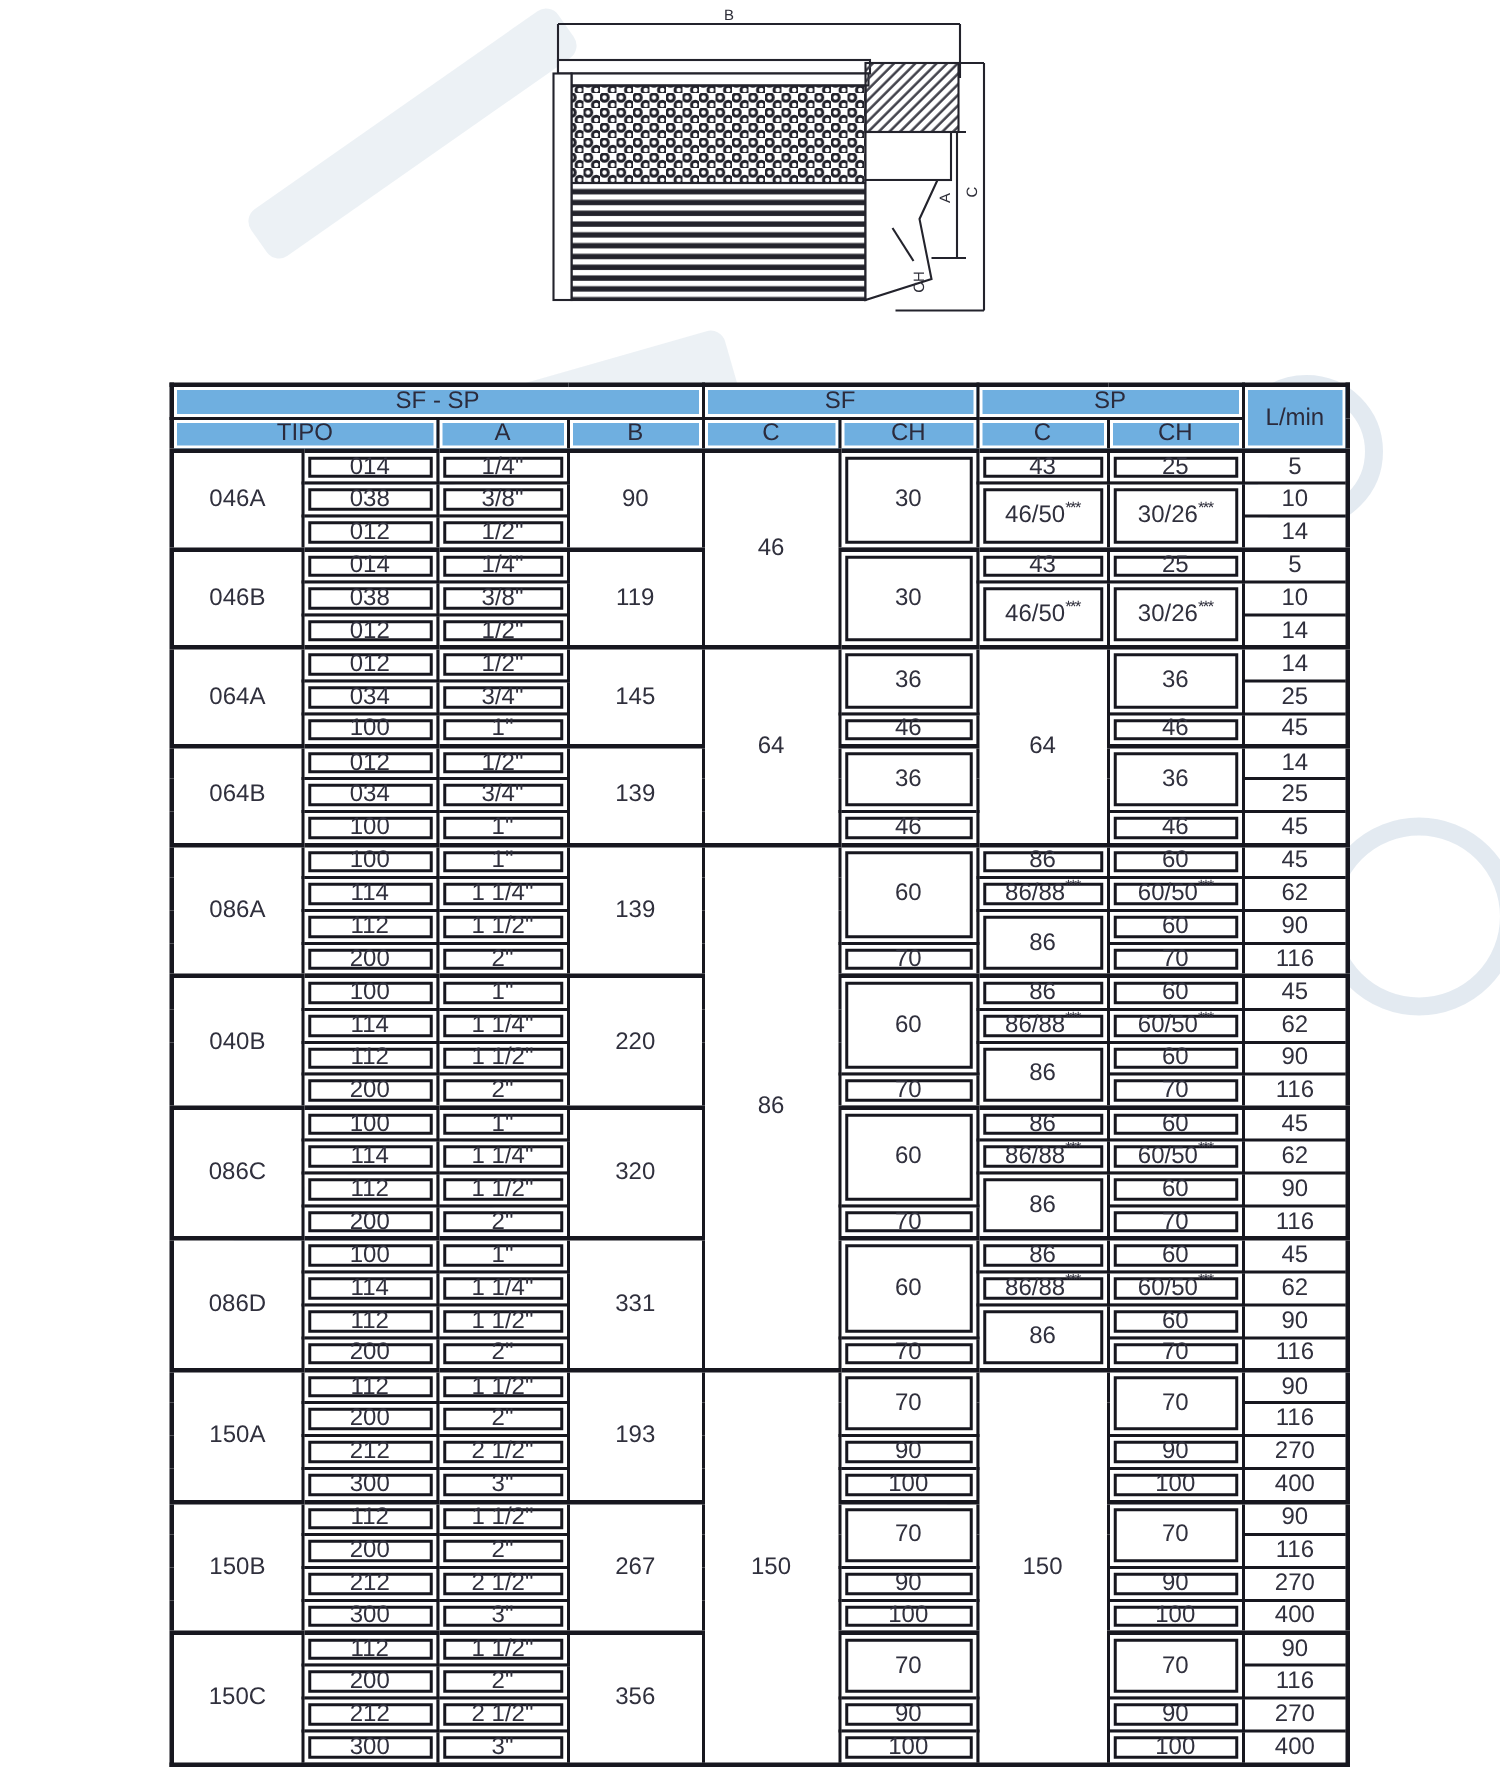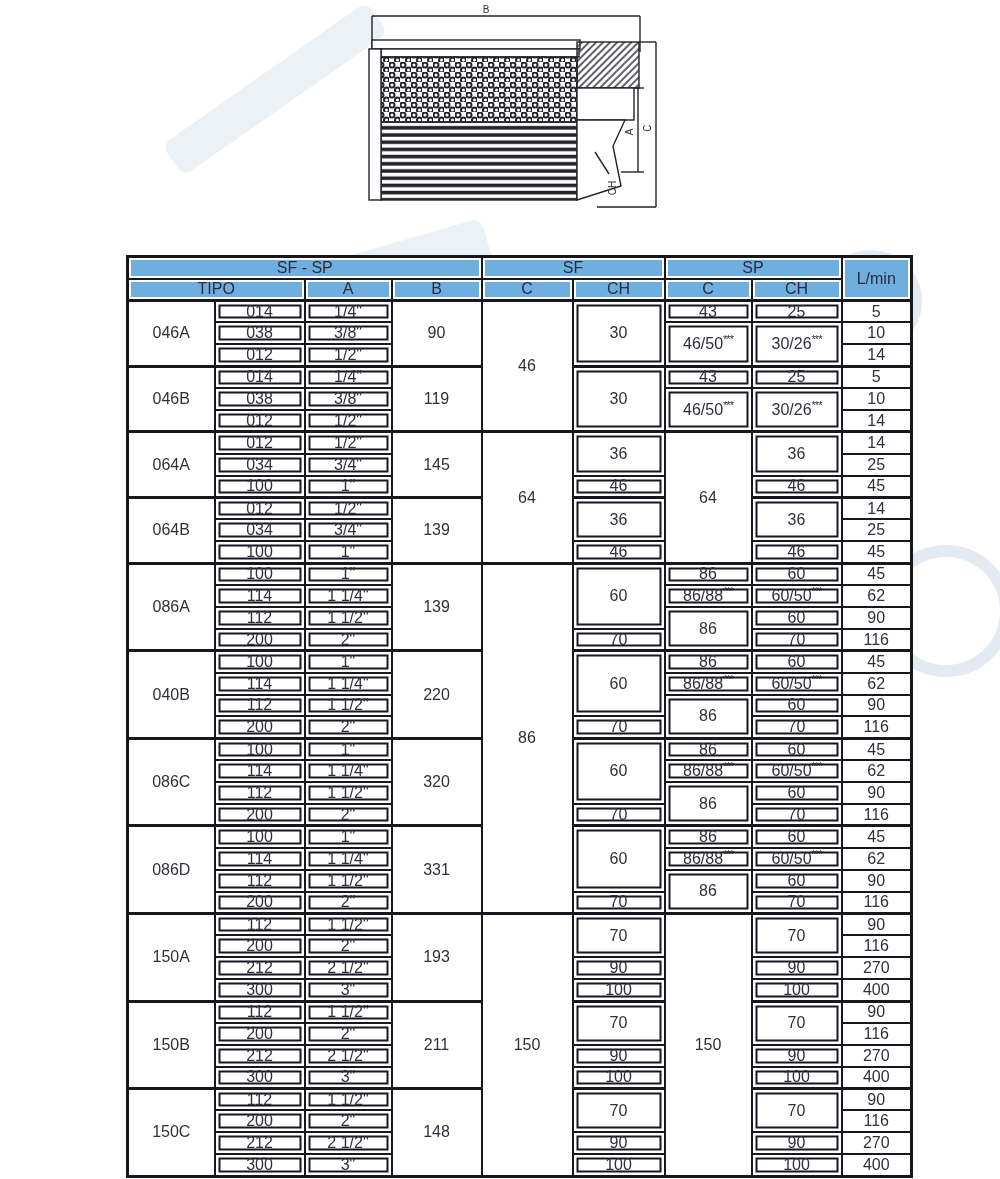--- a/index.html
+++ b/index.html
@@ -15,21 +15,20 @@
 
   
   .diagram{position:absolute;left:345px;top:2px;}
   .diagram text{font-family:"Liberation Sans",sans-serif;font-size:10px;fill:#2e2e38;}
 
   
   table.spec{
     position:absolute;left:113px;top:255px;
     border-collapse:collapse;table-layout:fixed;
     border:3px solid var(--border);
-    margin-left:13px;
   }
   table.spec col.c1{width:87px}  table.spec col.c2{width:90px}
   table.spec col.c3{width:87px}  table.spec col.c4{width:90px}
   table.spec col.c5{width:91px}  table.spec col.c6{width:92px}
   table.spec col.c7{width:87px}  table.spec col.c8{width:90px}
   table.spec col.c9{width:70px}
   table.spec th,table.spec td{
     border:2px solid var(--border);
     text-align:center;vertical-align:middle;
     padding:0;overflow:hidden;white-space:nowrap;
@@ -389,21 +388,21 @@
           <td data-name="cell-code">300</td>
           <td data-name="cell-a">3"</td>
           <td data-name="cell-sf-ch">100</td>
           <td data-name="cell-sp-ch">100</td>
           <td data-name="cell-lmin">400</td>
         </tr>
         <tr class="group" data-name="table-row">
           <td data-name="cell-tipo" rowspan="4">150B</td>
           <td data-name="cell-code">112</td>
           <td data-name="cell-a">1 1/2"</td>
-          <td data-name="cell-b" rowspan="4">211</td>
+          <td data-name="cell-b" rowspan="4">267</td>
           <td data-name="cell-sf-ch" rowspan="2">70</td>
           <td data-name="cell-sp-ch" rowspan="2">70</td>
           <td data-name="cell-lmin">90</td>
         </tr>
         <tr data-name="table-row">
           <td data-name="cell-code">200</td>
           <td data-name="cell-a">2"</td>
           <td data-name="cell-lmin">116</td>
         </tr>
         <tr data-name="table-row">
@@ -417,21 +416,21 @@
           <td data-name="cell-code">300</td>
           <td data-name="cell-a">3"</td>
           <td data-name="cell-sf-ch">100</td>
           <td data-name="cell-sp-ch">100</td>
           <td data-name="cell-lmin">400</td>
         </tr>
         <tr class="group" data-name="table-row">
           <td data-name="cell-tipo" rowspan="4">150C</td>
           <td data-name="cell-code">112</td>
           <td data-name="cell-a">1 1/2"</td>
-          <td data-name="cell-b" rowspan="4">148</td>
+          <td data-name="cell-b" rowspan="4">356</td>
           <td data-name="cell-sf-ch" rowspan="2">70</td>
           <td data-name="cell-sp-ch" rowspan="2">70</td>
           <td data-name="cell-lmin">90</td>
         </tr>
         <tr data-name="table-row">
           <td data-name="cell-code">200</td>
           <td data-name="cell-a">2"</td>
           <td data-name="cell-lmin">116</td>
         </tr>
         <tr data-name="table-row">

